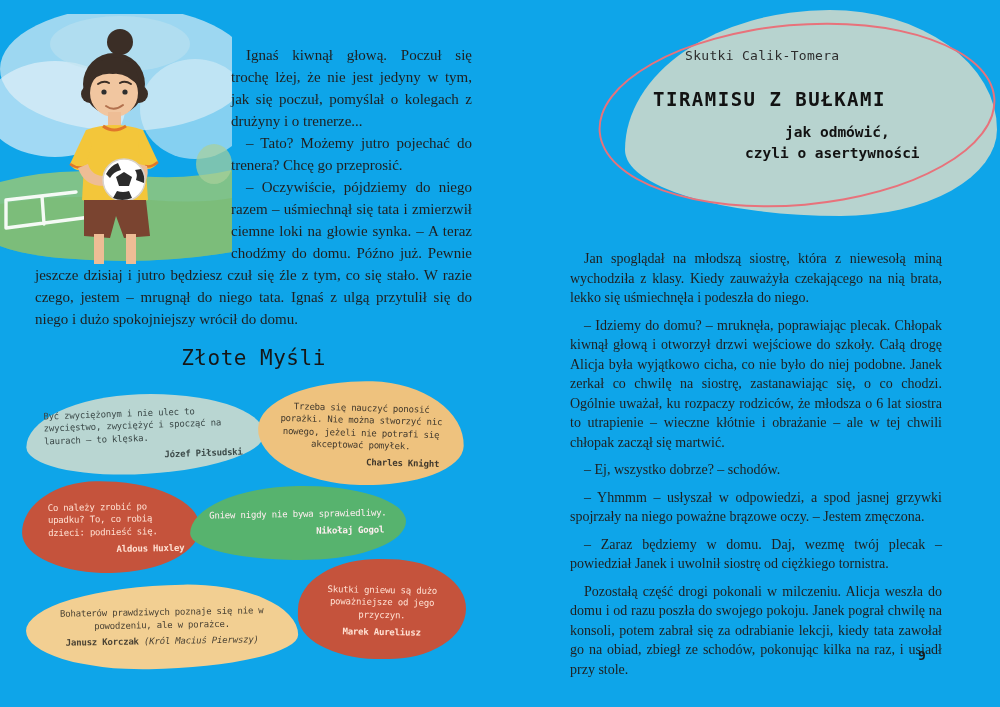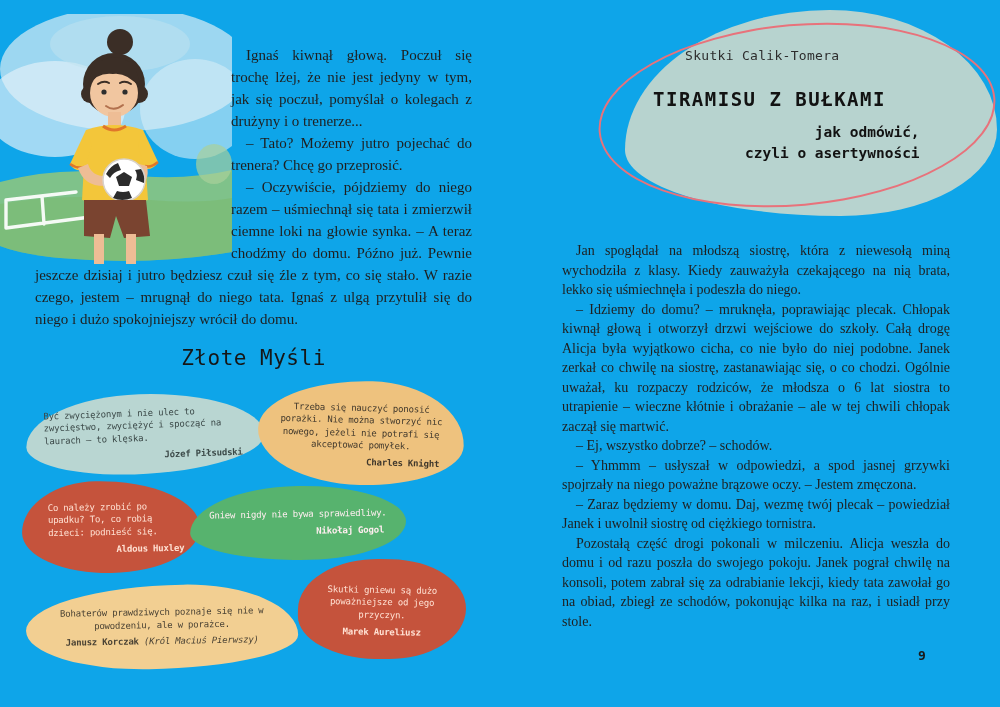--- a/index.html
+++ b/index.html
@@ -95,28 +95,28 @@
   .chapter-title {
     position:absolute; left:153px; top:88px;
     font-family:"DejaVu Sans Mono", monospace; font-weight:bold;
     font-size:19px; letter-spacing:1.5px; color:#121212;
   }
   .chapter-subtitle {
     position:absolute; left:245px; top:122px;
     font-family:"DejaVu Sans Mono", monospace; font-weight:bold;
     font-size:14.5px; line-height:21px; color:#121212;
   }
-  .chapter-subtitle .sub1 { margin-left:40px;text-align:right; }
+  .chapter-subtitle .sub1 { margin-left:40px; }
 
   .right-text {
     position:absolute; left:62px; top:241px; width:388px;
     font-size:14px; line-height:19.5px; text-align:justify;
     hyphens:auto; overflow-wrap:break-word;
   }
-  .right-text p { margin:0; text-indent:14px; }
+  .right-text p { margin:8px; text-indent:14px; }
 
   .page-number {
     position:absolute; left:418px; top:648px;
     font-family:"DejaVu Sans Mono", monospace; font-weight:bold;
     font-size:13px; color:#1a1a1a;
   }
 </style>
 </head>
 <body>
 

